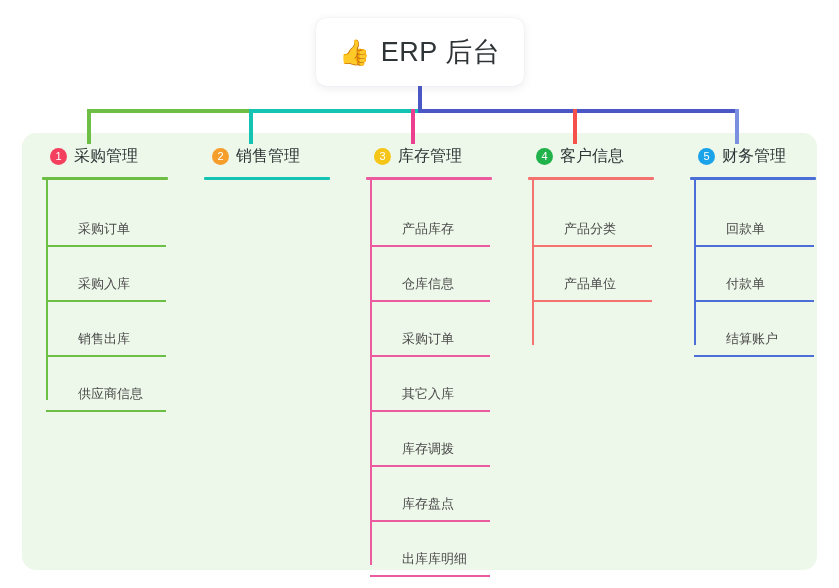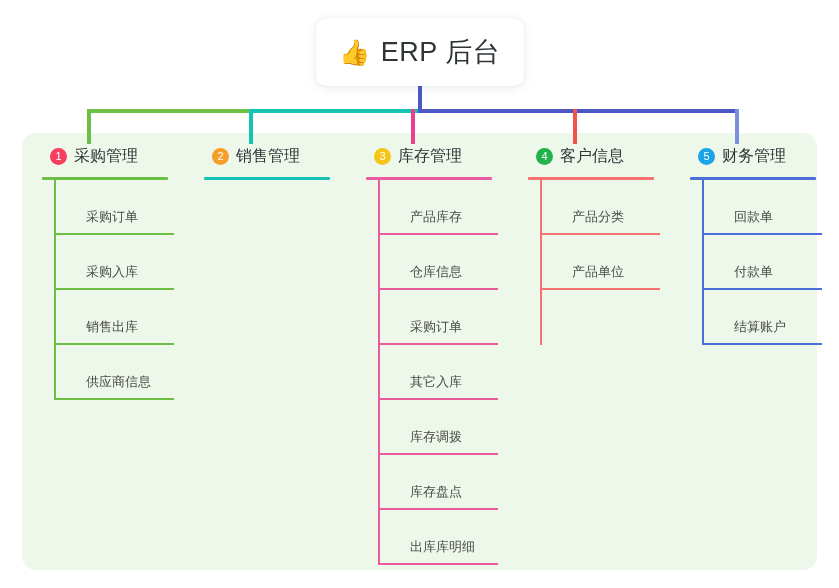--- a/index.html
+++ b/index.html
@@ -98,22 +98,22 @@
     height: 3px;
     margin-top: 9px;
     width: 126px;
     margin-left: 8px;
     border-radius: 1px;
   }
 
   
   .items {
     position: relative;
-    margin-left: 20px;
-    padding-top: 0px;
+    margin-left: 12px;
+    padding-top: 12px;
   }
   .spine {
     position: absolute;
     left: 0px;
     top: 0px;
     width: 2px;
   }
   .item {
     position: relative;
     height: 55px;

